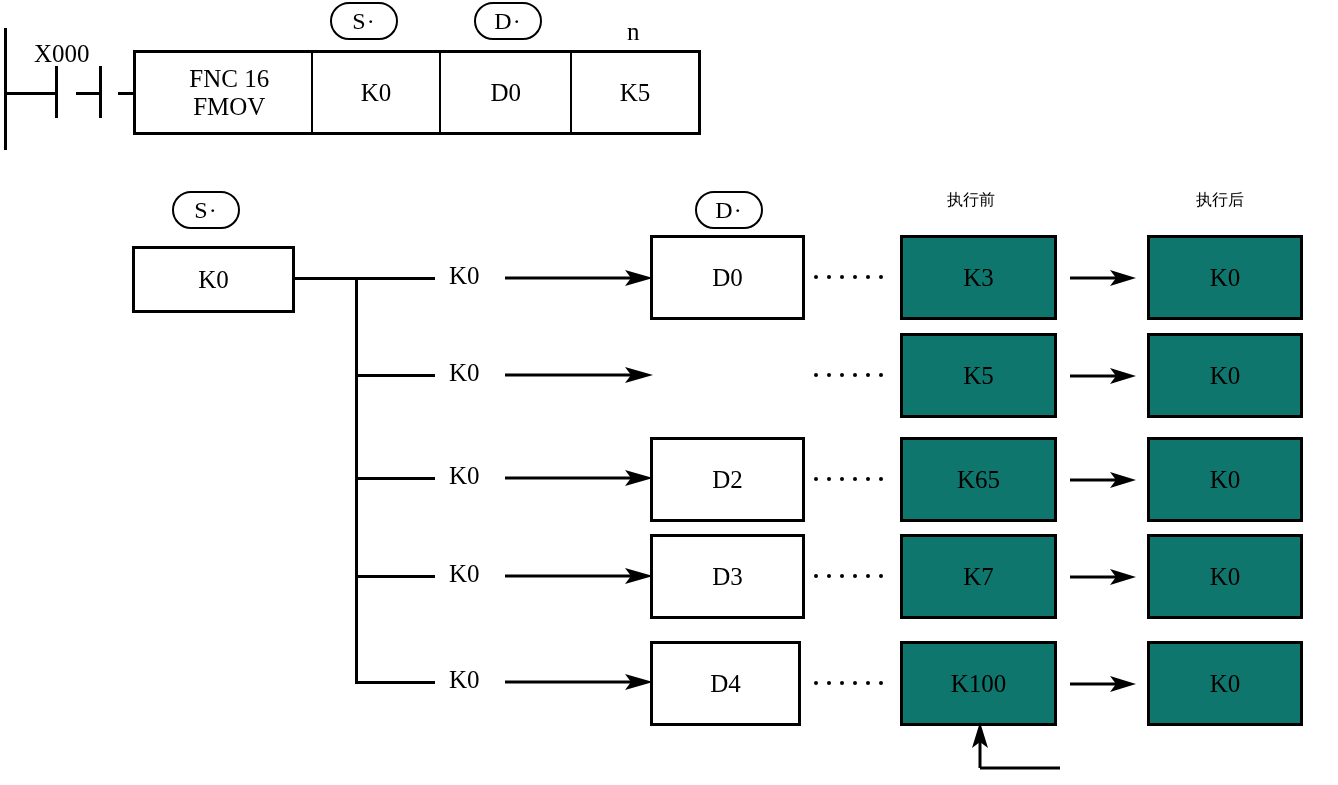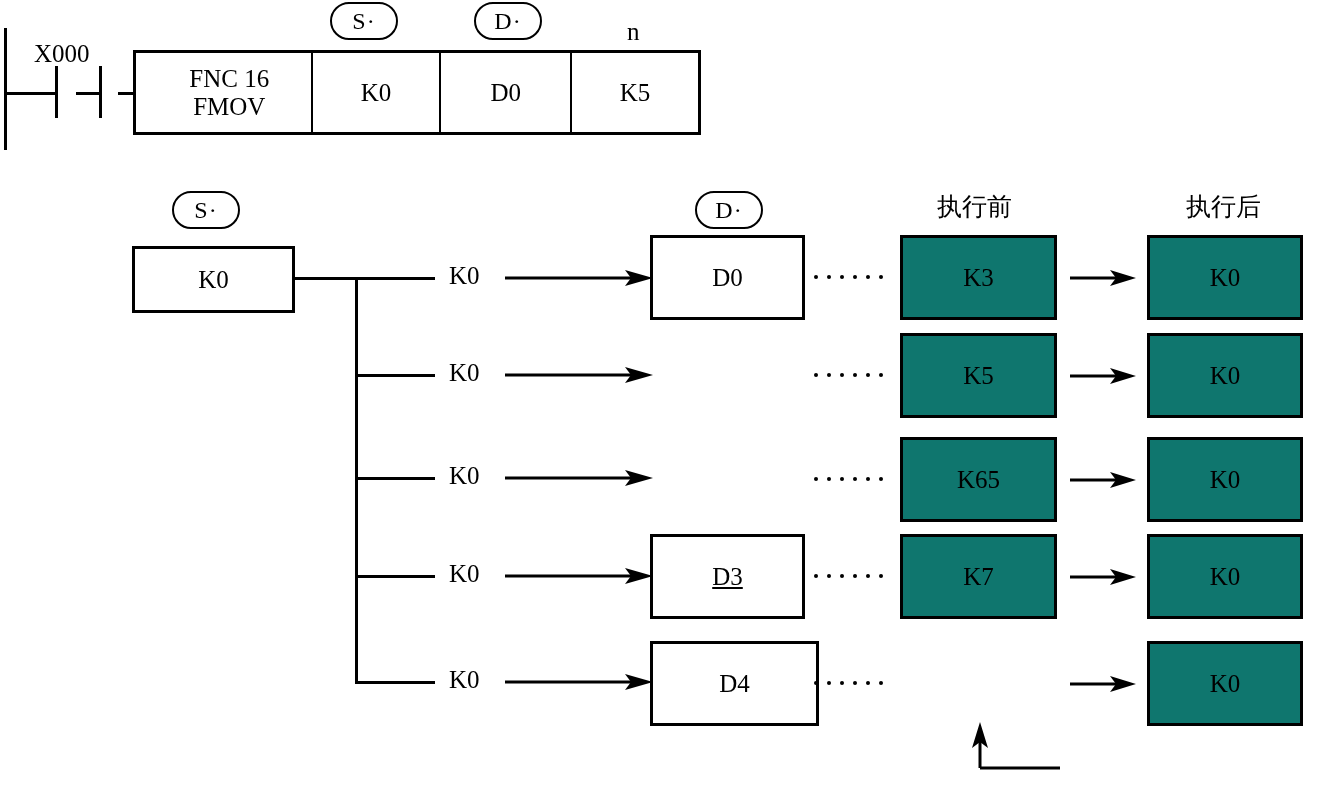--- a/index.html
+++ b/index.html
@@ -91,23 +91,24 @@
   }
 
   
   .label {
     position: absolute;
     font-size: 25px;
     white-space: nowrap;
   }
   .label-cn {
     position: absolute;
-    font-size: 25px;
+    font-size: 16px;
     white-space: nowrap;
     font-family: Liberation Mono, monospace;
+    margin-left: 10px;
   }
 
   
   .dots {
     position: absolute;
     display: flex;
     align-items: center;
     gap: 9px;
   }
   .dots i {
@@ -209,20 +210,21 @@
     <polygon points="66,10 40,2 46,10 40,18" fill="#000"></polygon>
   </svg>
   <div class="box gray" style="left:1147px; top:333px; width:156px; height:85px;">K0</div>
 
   <div class="hline" style="left:355px; top:477px; width:80px;"></div>
   <div class="label" style="left:449px; top:462px;">K0</div>
   <svg class="arrow" style="left:505px; top:468px;" width="148" height="20" viewBox="0 0 148 20">
     <line x1="0" y1="10" x2="132" y2="10" stroke="#000" stroke-width="3"></line>
     <polygon points="148,10 120,2 126,10 120,18" fill="#000"></polygon>
   </svg>
+  <div class="box" style="left:650px; top:437px; width:155px; height:85px;">D2</div>
   <div class="dots" style="left:814px; top:477px;">
     <i></i>
       <i></i>
       <i></i>
       <i></i>
       <i></i>
       <i></i>
   </div>
   <div class="box gray" style="left:900px; top:437px; width:157px; height:85px;">K65</div>
   <svg class="arrow" style="left:1070px; top:470px;" width="66" height="20" viewBox="0 0 66 20">
@@ -230,21 +232,21 @@
     <polygon points="66,10 40,2 46,10 40,18" fill="#000"></polygon>
   </svg>
   <div class="box gray" style="left:1147px; top:437px; width:156px; height:85px;">K0</div>
 
   <div class="hline" style="left:355px; top:575px; width:80px;"></div>
   <div class="label" style="left:449px; top:560px;">K0</div>
   <svg class="arrow" style="left:505px; top:566px;" width="148" height="20" viewBox="0 0 148 20">
     <line x1="0" y1="10" x2="132" y2="10" stroke="#000" stroke-width="3"></line>
     <polygon points="148,10 120,2 126,10 120,18" fill="#000"></polygon>
   </svg>
-  <div class="box" style="left:650px; top:534px; width:155px; height:85px;text-decoration:underline;">D3</div>
+  <div class="box" style="left:650px; top:534px; width:155px; height:85px;">D3</div>
   <div class="dots" style="left:814px; top:574px;">
     <i></i>
       <i></i>
       <i></i>
       <i></i>
       <i></i>
       <i></i>
   </div>
   <div class="box gray" style="left:900px; top:534px; width:157px; height:85px;">K7</div>
   <svg class="arrow" style="left:1070px; top:567px;" width="66" height="20" viewBox="0 0 66 20">
@@ -252,29 +254,30 @@
     <polygon points="66,10 40,2 46,10 40,18" fill="#000"></polygon>
   </svg>
   <div class="box gray" style="left:1147px; top:534px; width:156px; height:85px;">K0</div>
 
   <div class="hline" style="left:355px; top:681px; width:80px;"></div>
   <div class="label" style="left:449px; top:666px;">K0</div>
   <svg class="arrow" style="left:505px; top:672px;" width="148" height="20" viewBox="0 0 148 20">
     <line x1="0" y1="10" x2="132" y2="10" stroke="#000" stroke-width="3"></line>
     <polygon points="148,10 120,2 126,10 120,18" fill="#000"></polygon>
   </svg>
-  <div class="box" style="left:650px; top:641px; width:169px; height:85px;">D4</div>
+  <div class="box" style="left:650px; top:641px; width:151px; height:85px;">D4</div>
   <div class="dots" style="left:814px; top:681px;">
     <i></i>
       <i></i>
       <i></i>
       <i></i>
       <i></i>
       <i></i>
   </div>
+  <div class="box gray" style="left:900px; top:641px; width:157px; height:85px;">K100</div>
   <svg class="arrow" style="left:1070px; top:674px;" width="66" height="20" viewBox="0 0 66 20">
     <line x1="0" y1="10" x2="52" y2="10" stroke="#000" stroke-width="3"></line>
     <polygon points="66,10 40,2 46,10 40,18" fill="#000"></polygon>
   </svg>
   <div class="box gray" style="left:1147px; top:641px; width:156px; height:85px;">K0</div>
 
   <svg class="arrow" style="left:960px; top:722px;" width="120" height="50" viewBox="0 0 120 50">
     <polyline points="20,46 100,46" stroke="#000" stroke-width="3" fill="none"></polyline>
     <polyline points="20,46 20,14" stroke="#000" stroke-width="3" fill="none"></polyline>
     <polygon points="20,0 12,26 20,20 28,26" fill="#000"></polygon>

